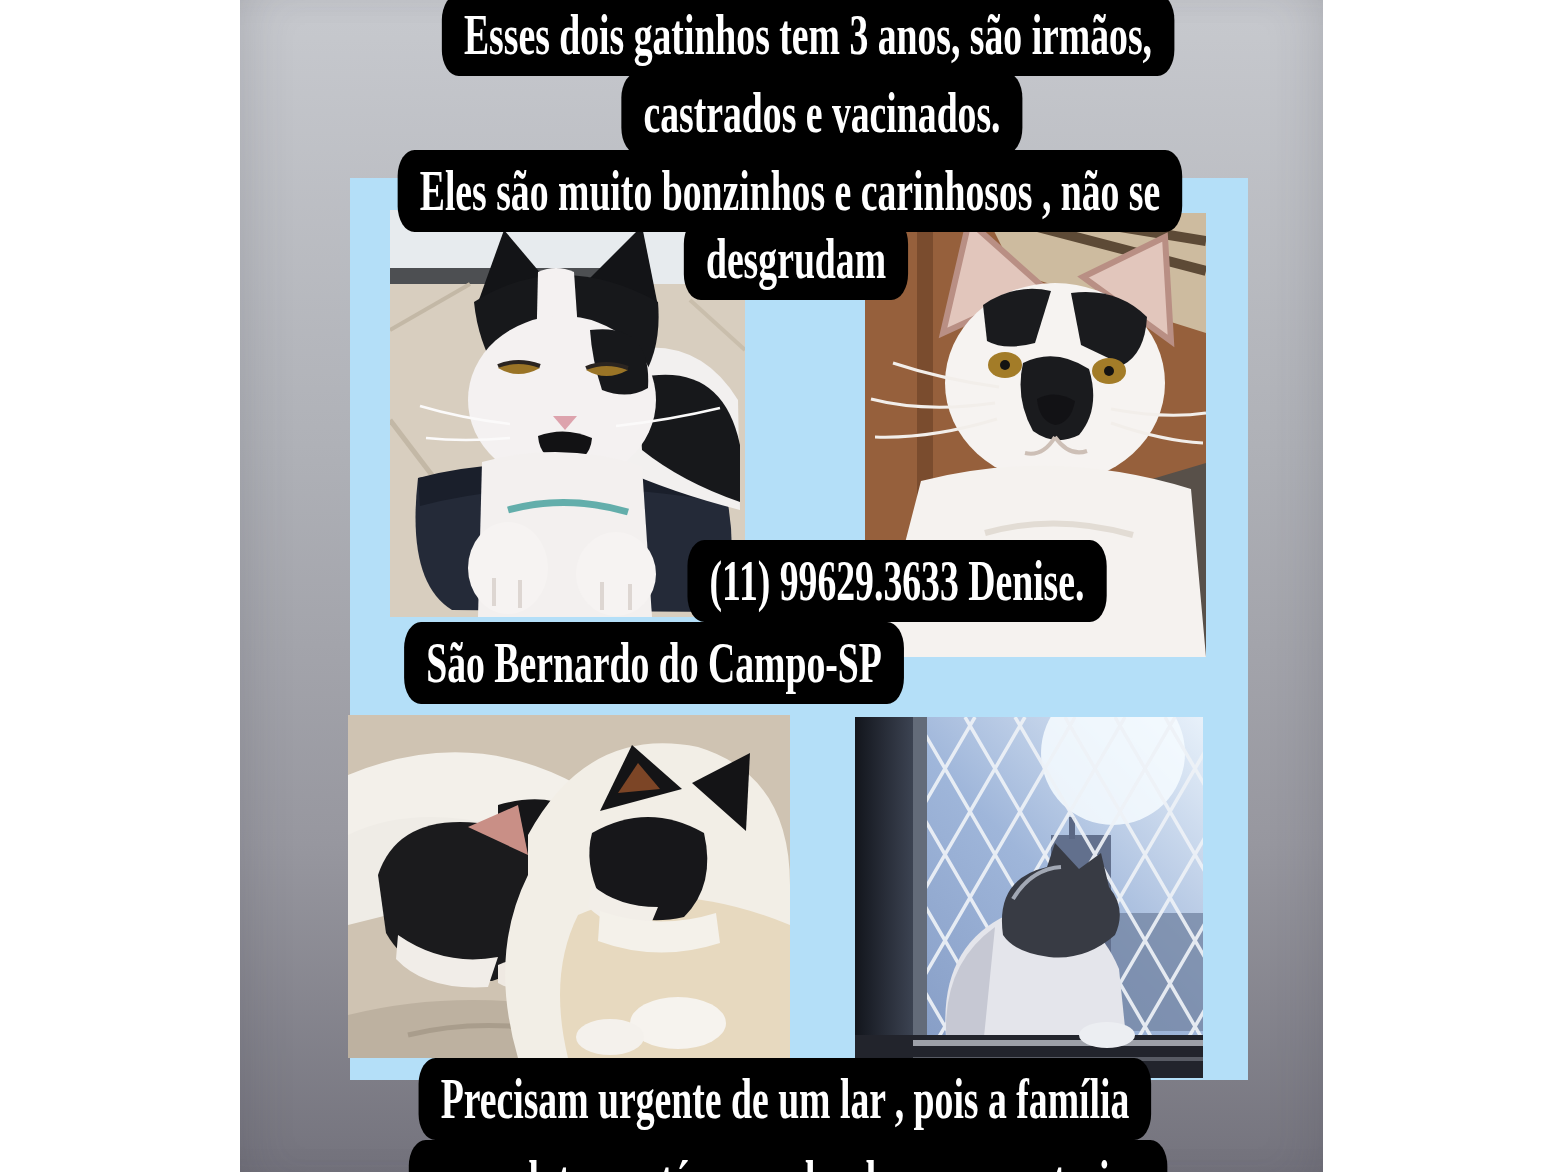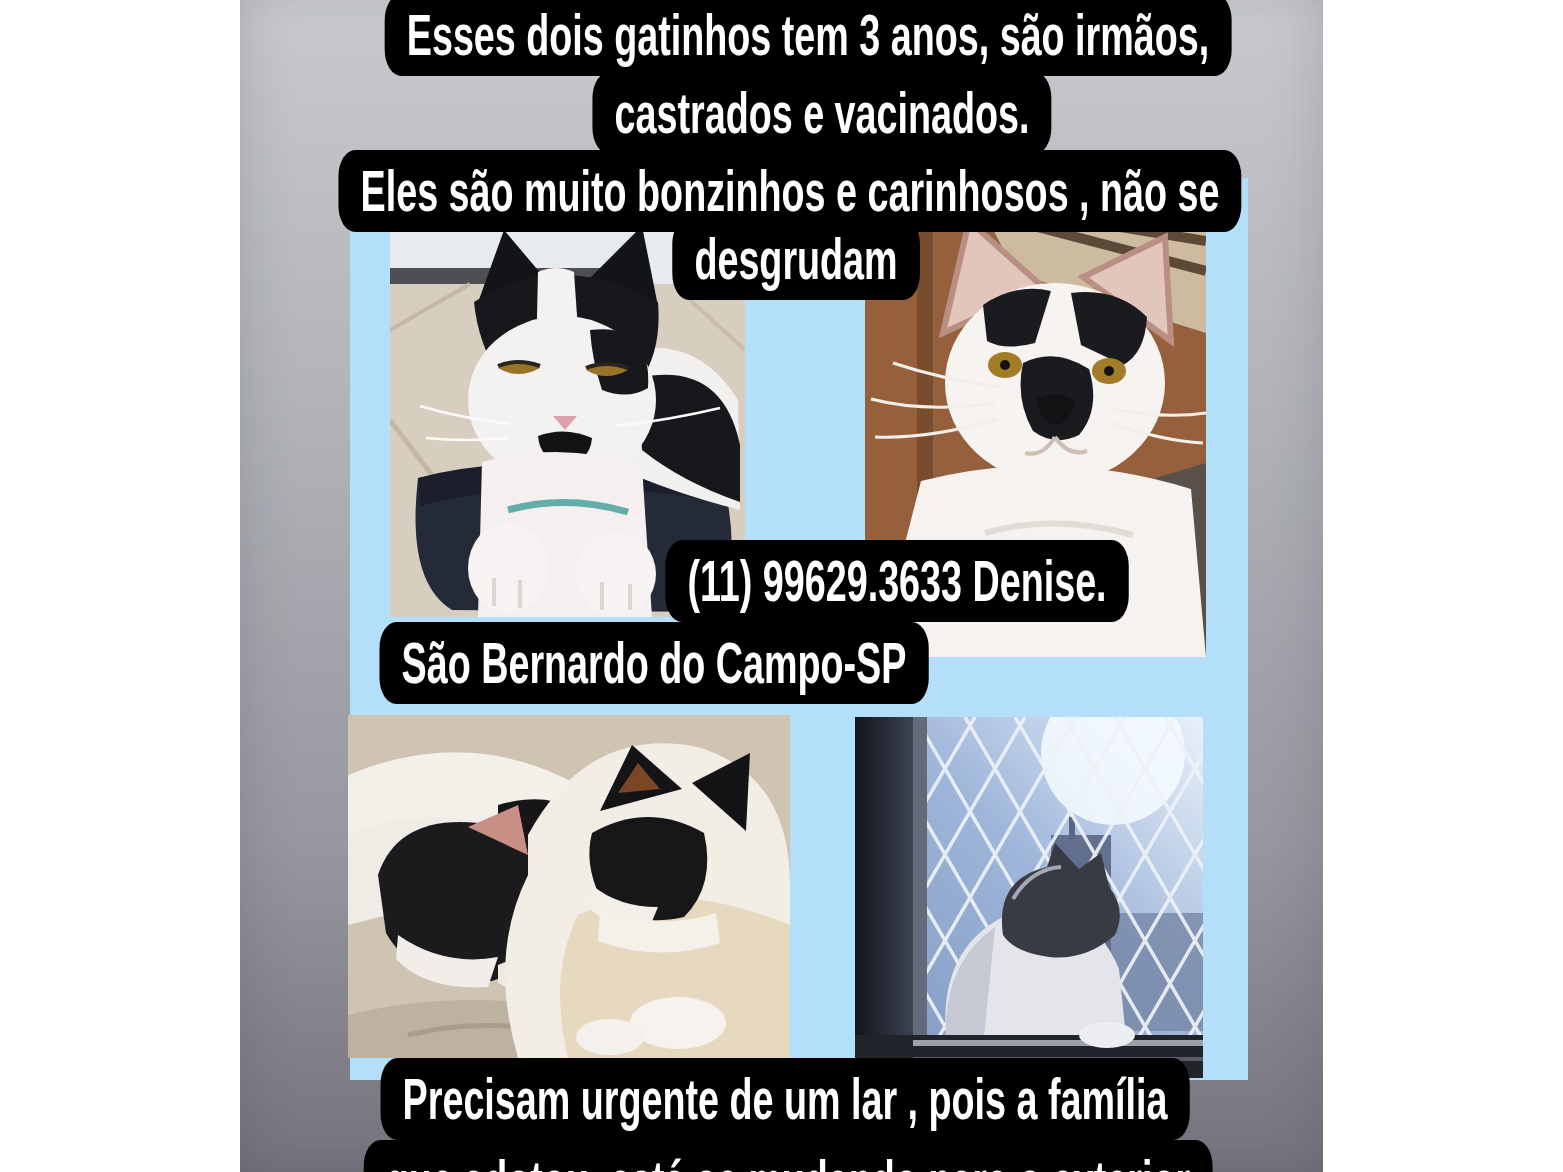--- a/index.html
+++ b/index.html
@@ -1,17 +1,17 @@
 <!DOCTYPE html>
 <html style="--card-blue: #b4dff8; --overlay-bg: #000000; --overlay-text: #ffffff; --margin-white: #ffffff; --bg-top: #c7c9ce; --bg-bottom: #74737d;"><head>
 <meta charset="utf-8">
 <style>
   html,body{margin:0;padding:0;background:#ffffff;}
   .canvas{position:relative;width:1563px;height:1172px;overflow:hidden;background:var(--margin-white,#ffffff);
-          font-family:Liberation Sans, sans-serif;}
+          font-family:Liberation Serif, serif;}
   .side-margin{position:absolute;top:0;height:1172px;background:var(--margin-white,#ffffff);}
   .side-margin.left{left:0;width:240px;}
   .side-margin.right{left:1323px;width:240px;}
   .story{position:absolute;left:240px;top:0;width:1083px;height:1172px;overflow:hidden;
          background:linear-gradient(180deg,var(--bg-top,#c7c9ce) 0%,#afb1b7 38%,#97979f 72%,var(--bg-bottom,#74737d) 100%);
          box-shadow:inset 30px 0 50px -25px rgba(60,60,70,.18), inset -30px 0 50px -25px rgba(60,60,70,.18);}
   .collage-card{position:absolute;left:110px;top:178px;width:898px;height:902px;background:var(--card-blue,#b4dff8);}
   .photo{position:absolute;overflow:hidden;}
   .photo svg{display:block;width:100%;height:100%;}
   .photo-1{left:150px;top:210px;width:355px;height:407px;}

